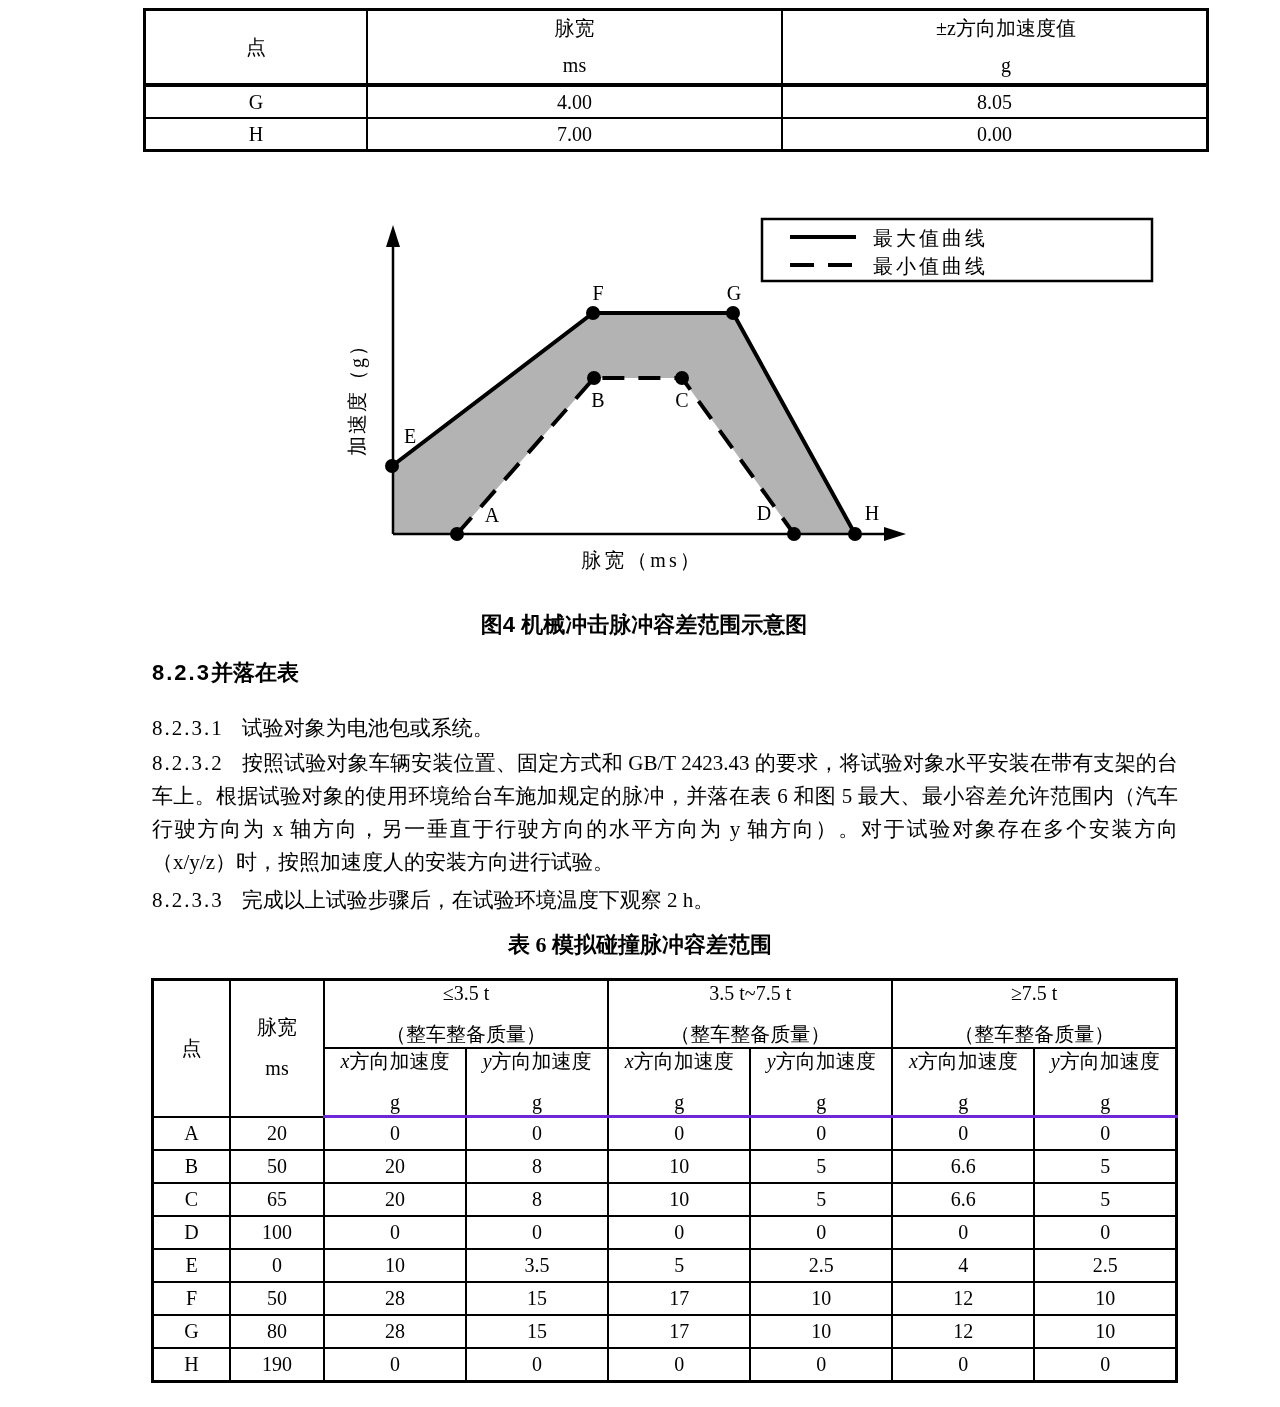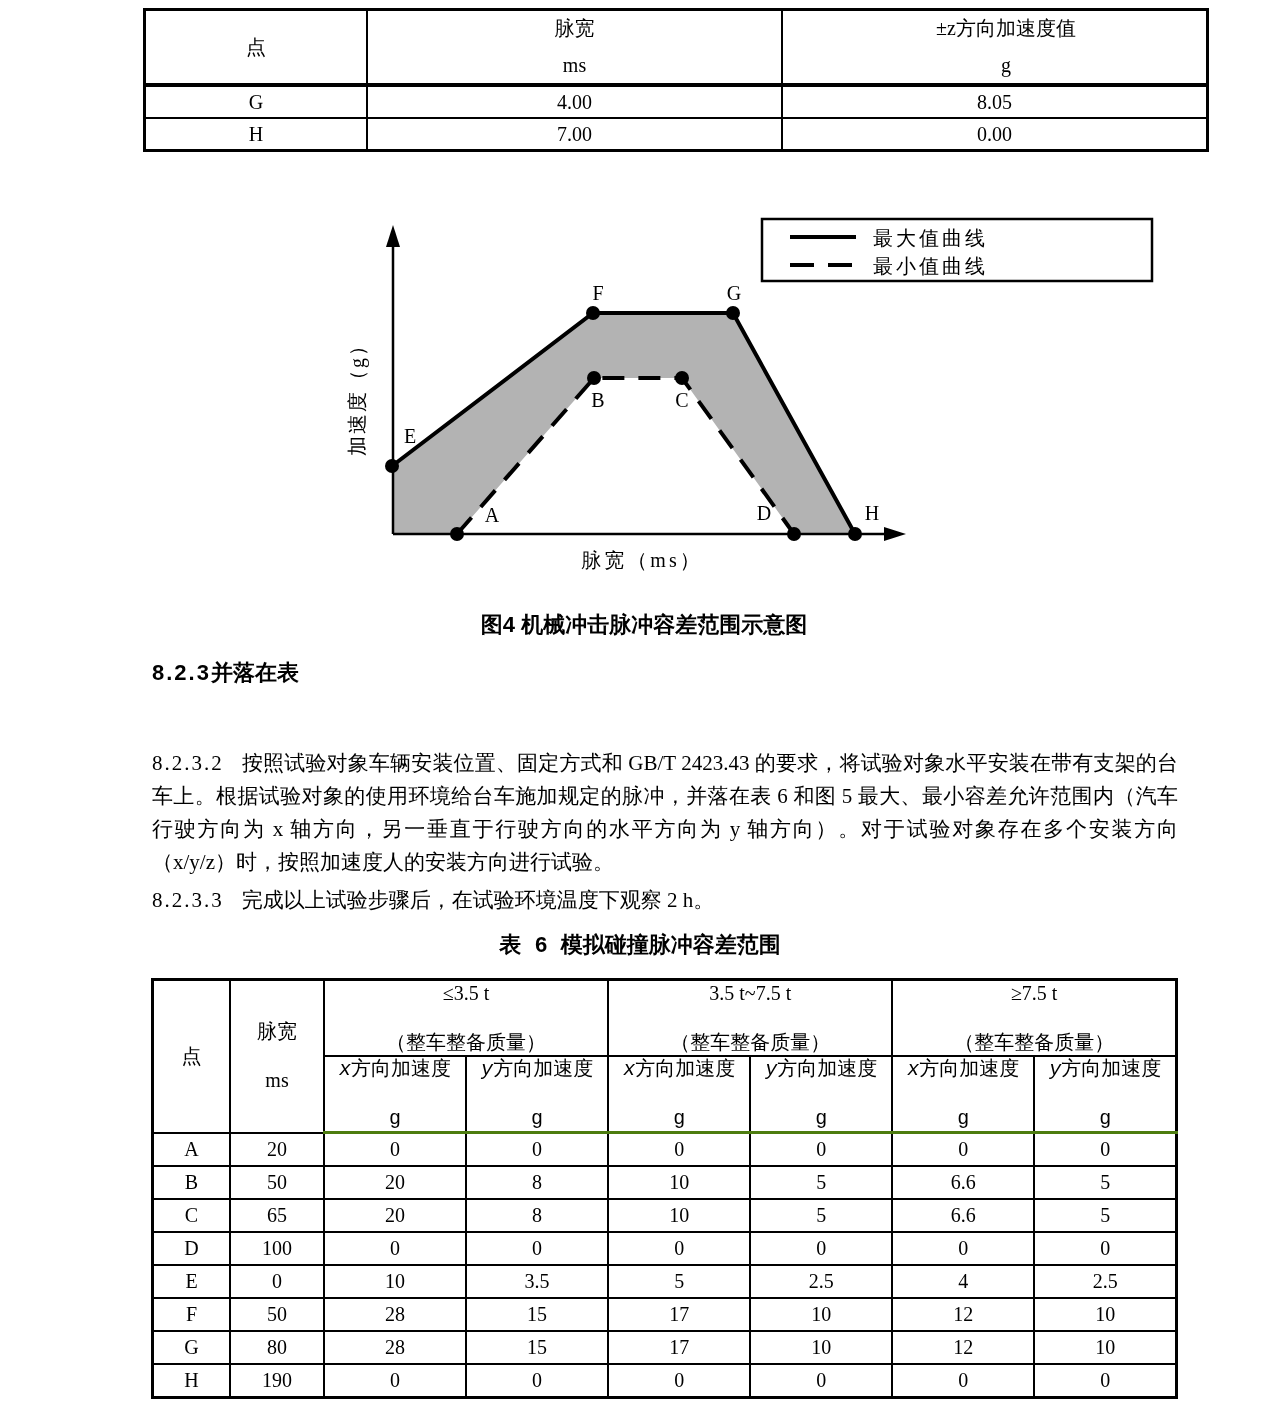--- a/index.html
+++ b/index.html
@@ -25,30 +25,30 @@
 
   
   .h823 { position:absolute; left:152px; top:658px; font-family:"Liberation Sans","DejaVu Sans",sans-serif;
           font-weight:bold; font-size:22px; }
   .h823 .num { letter-spacing:2px; }
   .para { position:absolute; left:152px; width:1026px; font-size:21px; line-height:33px; text-align:justify; }
   .p1 { top:712px; } .p2 { top:747px; } .p3 { top:884px; }
   .pnum { margin-right:18px; letter-spacing:2px; }
 
   .t6cap { position:absolute; left:0; top:930px; width:1280px; text-align:center;
-           font-family:Liberation Mono, monospace; font-weight:bold; font-size:22px; }
+           font-family:Liberation Serif, serif; font-weight:bold; font-size:22px; }
 
   
   .t6 { position:absolute; left:151px; top:978px; width:1027px; border:3px solid #000; }
   .t6 td { border:2px solid #000; }
   .t6 .w1 { width:75px; } .t6 .w2 { width:92px; }
   .t6 tr.g td { height:66px; }
-  .t6 tr.s td { height:66px; border-bottom:3px solid #4d7c0f;font-family:Liberation Mono, monospace; }
+  .t6 tr.s td { height:66px; border-bottom:3px solid #6d28d9; }
   .t6 tr.r td { height:31px; }
-  .t6 .gap { margin-top:24px; }
+  .t6 .gap { margin-top:16px; }
   .t6 i { font-style:italic; }
 
   svg text { font-family:"Liberation Serif","DejaVu Serif",serif; fill:#000; }
 </style>
 </head>
 <body>
 
 <div class="page">
 
   <table class="t5">
@@ -119,20 +119,23 @@
     <line x1="450" y1="50" x2="516" y2="50" stroke="#000" stroke-width="4" stroke-dasharray="24 14"></line>
     <text x="533" y="58" font-size="20" letter-spacing="3">最小值曲线</text>
   </svg>
 
   <div class="figcap">图4 机械冲击脉冲容差范围示意图</div>
 
   <div class="h823">
     <span class="num">8.2.3</span><span>并落在表</span>
   </div>
 
+  <div class="para p1">
+    <span class="pnum">8.2.3.1</span><span>试验对象为电池包或系统。</span>
+  </div>
 
   <div class="para p2">
     <span class="pnum">8.2.3.2</span><span>按照试验对象车辆安装位置、固定方式和 GB/T 2423.43 的要求，将试验对象水平安装在带有支架的台车上。根据试验对象的使用环境给台车施加规定的脉冲，并落在表 6 和图 5 最大、最小容差允许范围内（汽车行驶方向为 x 轴方向，另一垂直于行驶方向的水平方向为 y 轴方向）。对于试验对象存在多个安装方向（x/y/z）时，按照加速度人的安装方向进行试验。</span>
   </div>
 
   <div class="para p3">
     <span class="pnum">8.2.3.3</span><span>完成以上试验步骤后，在试验环境温度下观察 2 h。</span>
   </div>
 
   <div class="t6cap">表 6 模拟碰撞脉冲容差范围</div>

